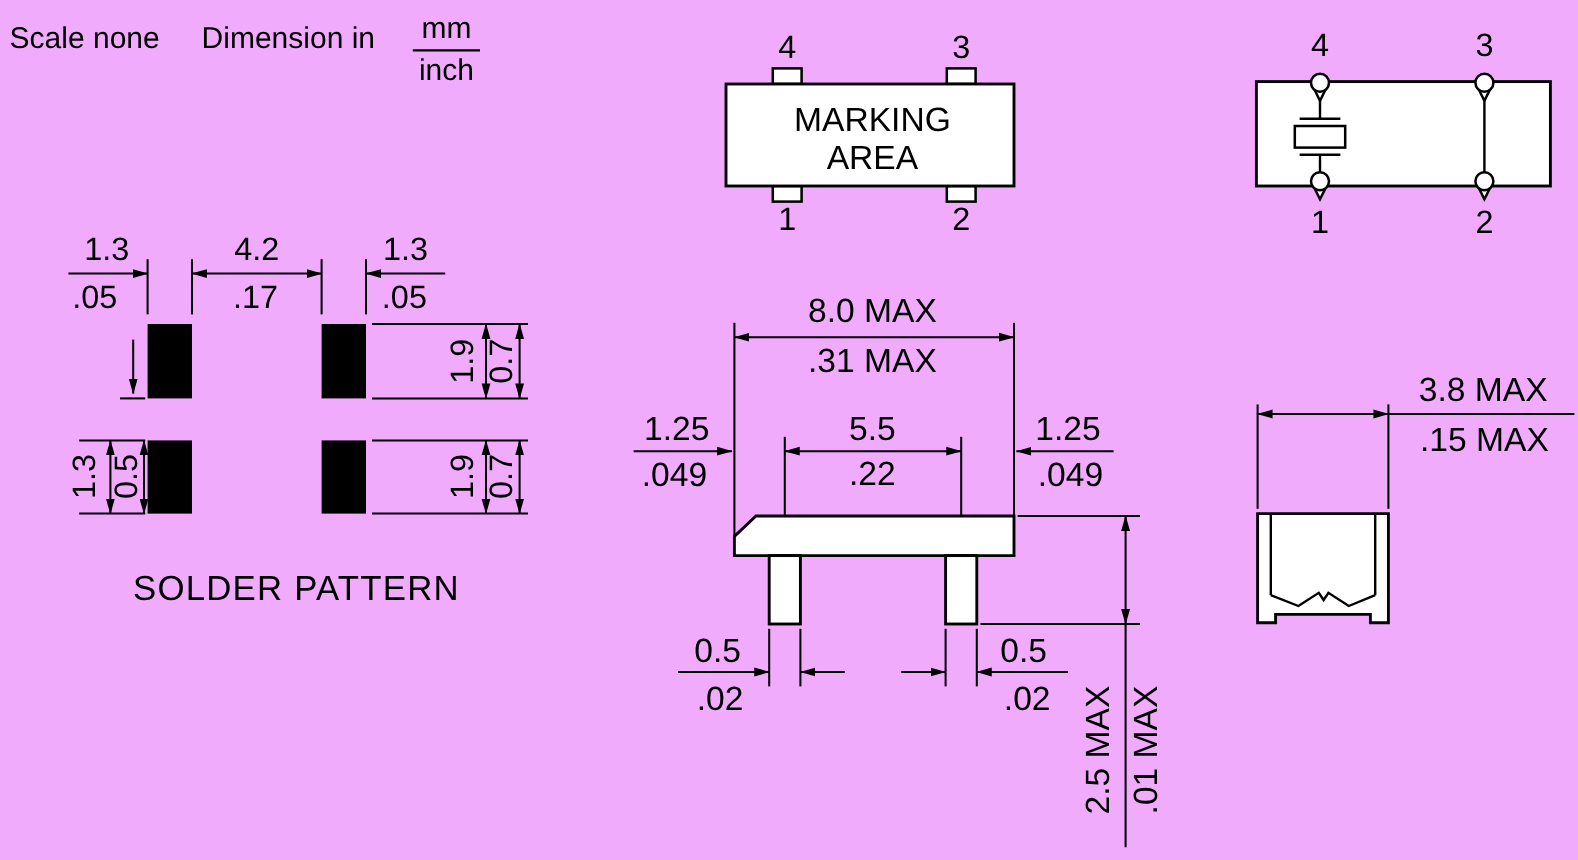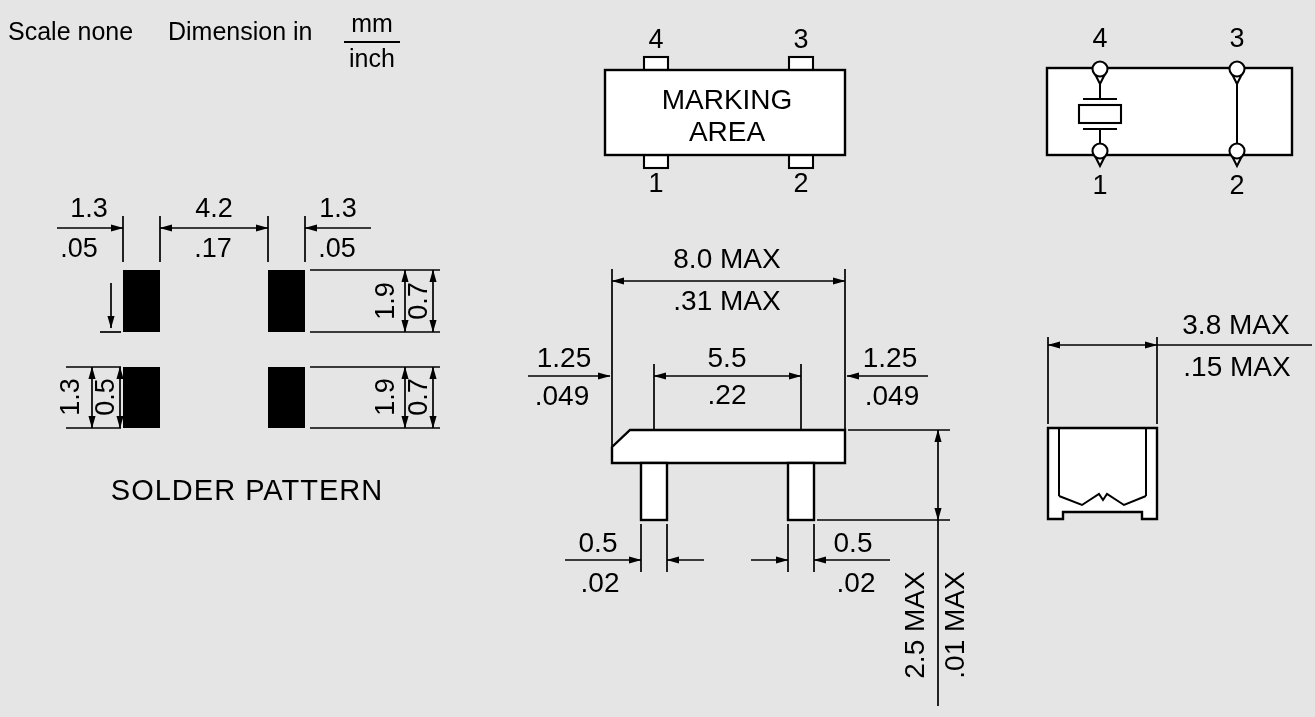--- a/index.html
+++ b/index.html
@@ -1,16 +1,16 @@
 <!DOCTYPE html>
 <html><head>
 <meta charset="utf-8">
 <style>
   html,body{margin:0;padding:0;background:#fff;}
-  .stage{position:relative;width:1315px;height:717px;background:#e5e5e5;overflow:hidden;}
+  .stage{position:relative;width:1315px;height:717px;background:#f0abfc;overflow:hidden;}
   svg{display:block;font-family:"Liberation Sans", sans-serif;}
   text{fill:#000;}
   .t25{font-size:25px;}
   .t27{font-size:27px;}
   .t28{font-size:28px;}
   .t29{font-size:29px;letter-spacing:1px;}
   .thin{stroke:#000;stroke-width:1.7;fill:none;}
   .med{stroke:#000;stroke-width:2;fill:none;}
   .thickw{stroke:#000;stroke-width:2.4;fill:#fff;}
   .medw{stroke:#000;stroke-width:2.1;fill:#fff;}

